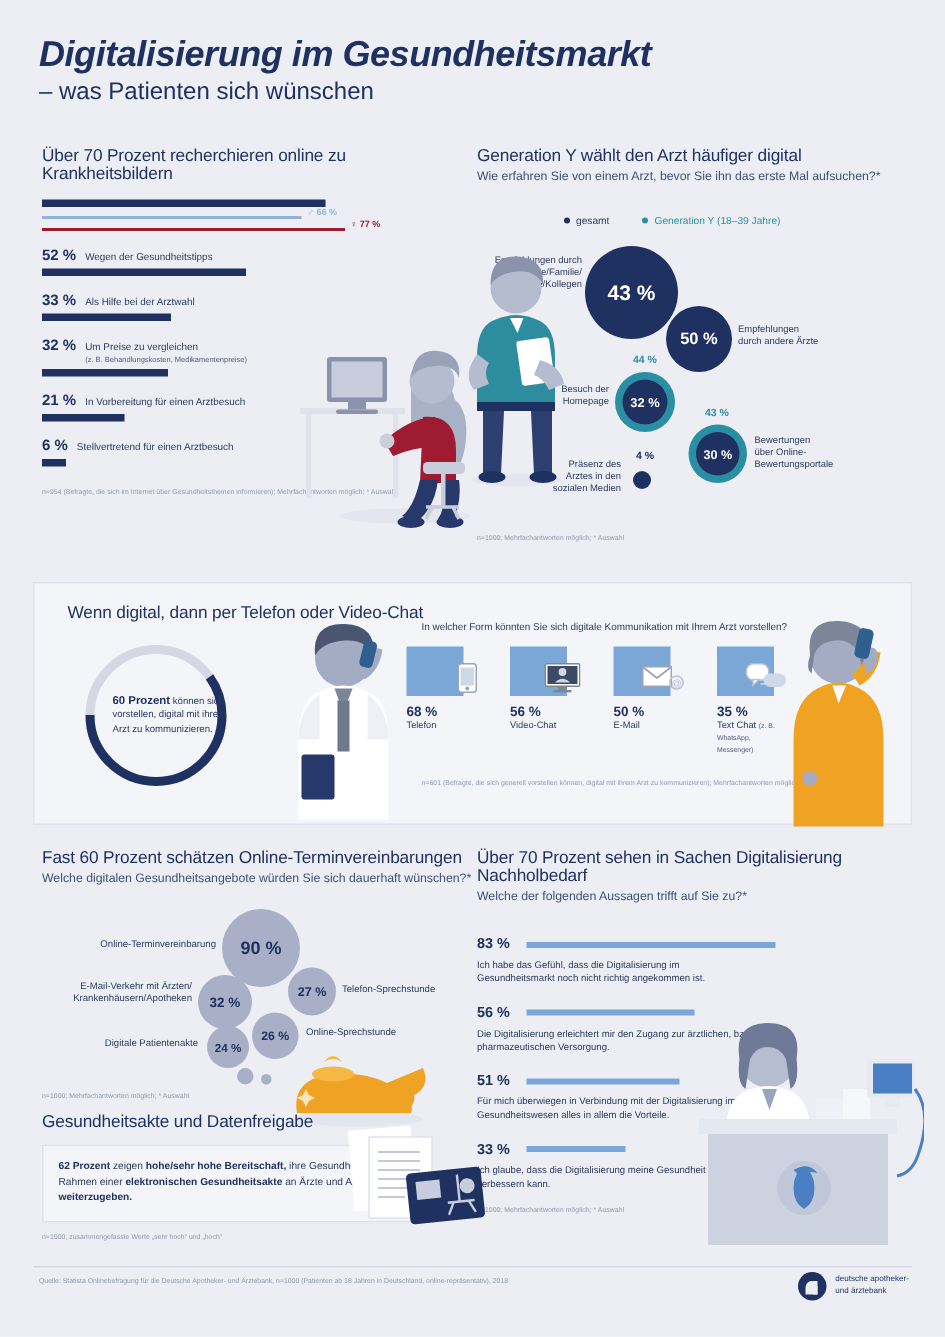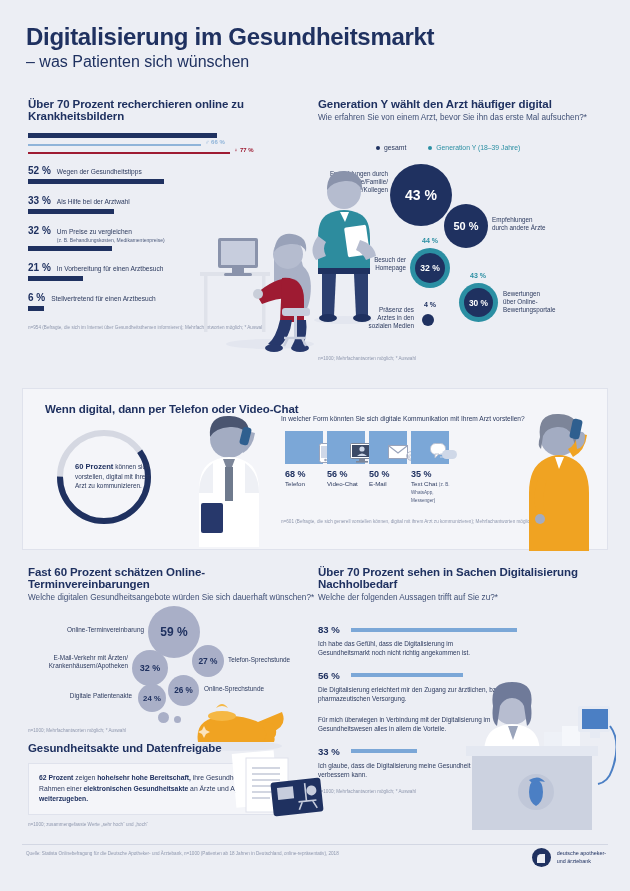--- a/index.html
+++ b/index.html
@@ -7,25 +7,25 @@
   body {
     width:630px; height:891px; position:relative; overflow:hidden;
     font-family:"Liberation Sans", sans-serif;
     background:#eceef4;
     color:#1f3160;
   }
   .page { position:absolute; inset:0; background:#eceef4; }
 
   
   .header { position:absolute; left:26px; top:24px; width:560px; }
-  .h-title { font-size:24px; font-weight:bold; color:#1f3160; letter-spacing:-0.3px; line-height:1.1; }
+  .h-title { font-size:24px; font-weight:bold; color:#1f3160; letter-spacing:-0.3px; line-height:1.1;font-style:italic; }
   .h-sub { font-size:16px; color:#1f3160; margin-top:3px; line-height:1.1; }
 
   
-  .sec-title { font-size:11.5px; font-weight:bold; color:#1f3160; letter-spacing:-0.1px; }
+  .sec-title { font-size:11.5px; font-weight:normal; color:#1f3160; letter-spacing:-0.1px; }
   .sec-sub { font-size:8.2px; color:#3f4f75; margin-top:3px; }
   .foot { font-size:4.6px; color:#8f98ae; letter-spacing:0.02px; }
 
   
   #sec-research { position:absolute; left:28px; top:98px; width:288px; }
   .bar-group { margin-top:11px; }
   .bar-head { display:flex; align-items:baseline; gap:6px; }
   .bar-pct { font-size:10px; font-weight:bold; color:#1f3160; }
   .bar-lab { font-size:6.6px; color:#2c3a5e; line-height:1.25; }
   .bar-lab .sub { display:block; font-size:5px; color:#4d5b7d; }
@@ -49,21 +49,21 @@
   .bub-lab { position:absolute; font-size:6.3px; color:#2c3a5e; line-height:1.3; }
   .ring-lab { position:absolute; font-size:7px; color:#2b8fa3; font-weight:bold; }
 
   
   #sec-digital { position:absolute; left:22px; top:388px; width:586px; height:162px;
                  background:#f4f5f9; border:1px solid #dfe2ec; }
   .donut-wrap { position:absolute; left:22px; top:32px; width:118px; height:112px; }
   .donut-txt { position:absolute; left:30px; top:40px; width:86px; font-size:6.4px; color:#2c3a5e; line-height:1.45; }
   .donut-txt b { color:#1f3160; font-size:7.6px; }
   .q3 { position:absolute; left:258px; top:26px; font-size:6.6px; color:#2c3a5e; }
-  .tiles { position:absolute; left:262px; top:42px; display:flex; }
+  .tiles { position:absolute; left:248px; top:42px; display:flex; gap:27px; }
   .tile { width:42px; }
   .tile .sq { width:38px; height:33px; background:#7ba7d7; position:relative; }
   .tile .pct { font-size:9px; font-weight:bold; color:#1f3160; margin-top:5px; }
   .tile .nm { font-size:6.2px; color:#2c3a5e; margin-top:1px; line-height:1.25; }
   .tile .nm i { font-style:normal; font-size:4.6px; color:#4d5b7d; }
 
   
   #sec-offers { position:absolute; left:28px; top:566px; width:290px; height:160px; }
   .cb { position:absolute; border-radius:50%; background:#a9afc7; color:#1f3160;
         display:flex; align-items:center; justify-content:center; font-weight:bold; }
@@ -326,21 +326,21 @@
       <rect x="56" y="12" width="10" height="20" rx="3" fill="#2f5f8f" transform="rotate(12 61 22)"></rect>
       <path d="M24 70 q-8 18 -2 38 l8 -2 q-4 -18 2 -32z" fill="#f0a322"></path>
       <circle cx="25" cy="112" r="5" fill="#a3acc2"></circle>
     </svg>
   </div>
 
   <div id="sec-offers">
     <div class="sec-title">Fast 60 Prozent schätzen Online-Terminvereinbarungen</div>
     <div class="sec-sub">Welche digitalen Gesundheitsangebote würden Sie sich dauerhaft wünschen?*</div>
 
-    <div class="cb" style="left:120px; top:40px; width:52px; height:52px; font-size:12px;">59 %</div>
+    <div class="cb" style="left:120px; top:40px; width:52px; height:52px; font-size:12px;">90 %</div>
     <div class="cb-lab" style="left:30px; top:60px; width:86px; text-align:right;">Online-Terminvereinbarung</div>
 
     <div class="cb" style="left:104px; top:84px; width:36px; height:36px; font-size:9px;">32 %</div>
     <div class="cb-lab" style="left:6px; top:88px; width:94px; text-align:right;">E-Mail-Verkehr mit Ärzten/<br>Krankenhäusern/Apotheken</div>
 
     <div class="cb" style="left:164px; top:79px; width:32px; height:32px; font-size:8.4px;">27 %</div>
     <div class="cb-lab" style="left:200px; top:90px; width:96px;">Telefon-Sprechstunde</div>
 
     <div class="cb" style="left:140px; top:109px; width:31px; height:31px; font-size:8.2px;">26 %</div>
     <div class="cb-lab" style="left:176px; top:119px; width:96px;">Online-Sprechstunde</div>
@@ -375,20 +375,24 @@
           <div class="st-txt">Ich habe das Gefühl, dass die Digitalisierung im Gesundheitsmarkt noch nicht richtig angekommen ist.</div>
         </div>
         <div class="st">
           <div class="st-row">
             <div class="st-pct">56 %</div>
             <div class="st-bar" style="width: 112px;"></div>
           </div>
           <div class="st-txt">Die Digitalisierung erleichtert mir den Zugang zur ärztlichen, bzw. pharmazeutischen Versorgung.</div>
         </div>
         <div class="st">
+          <div class="st-row">
+            <div class="st-pct">51 %</div>
+            <div class="st-bar" style="width: 102px;"></div>
+          </div>
           <div class="st-txt">Für mich überwiegen in Verbindung mit der Digitalisierung im Gesundheitswesen alles in allem die Vorteile.</div>
         </div>
         <div class="st">
           <div class="st-row">
             <div class="st-pct">33 %</div>
             <div class="st-bar" style="width: 66px;"></div>
           </div>
           <div class="st-txt">Ich glaube, dass die Digitalisierung meine Gesundheit verbessern kann.</div>
         </div>
       </div>

